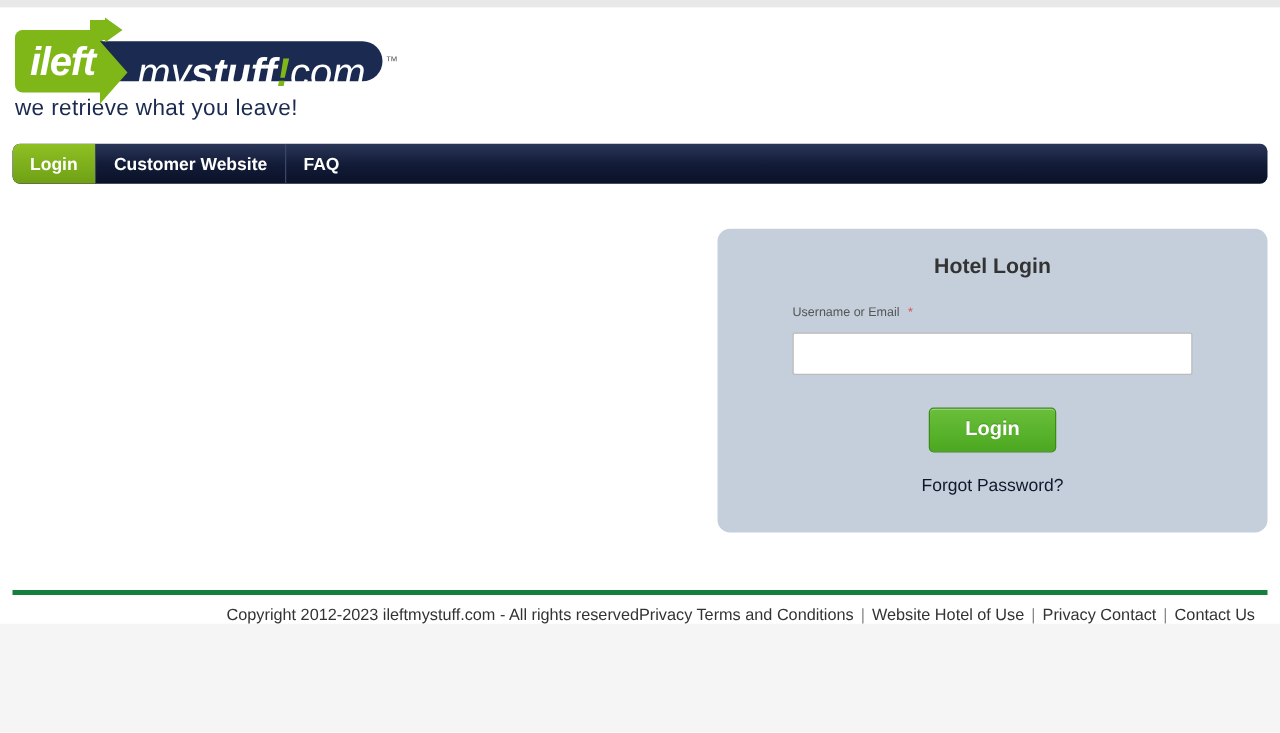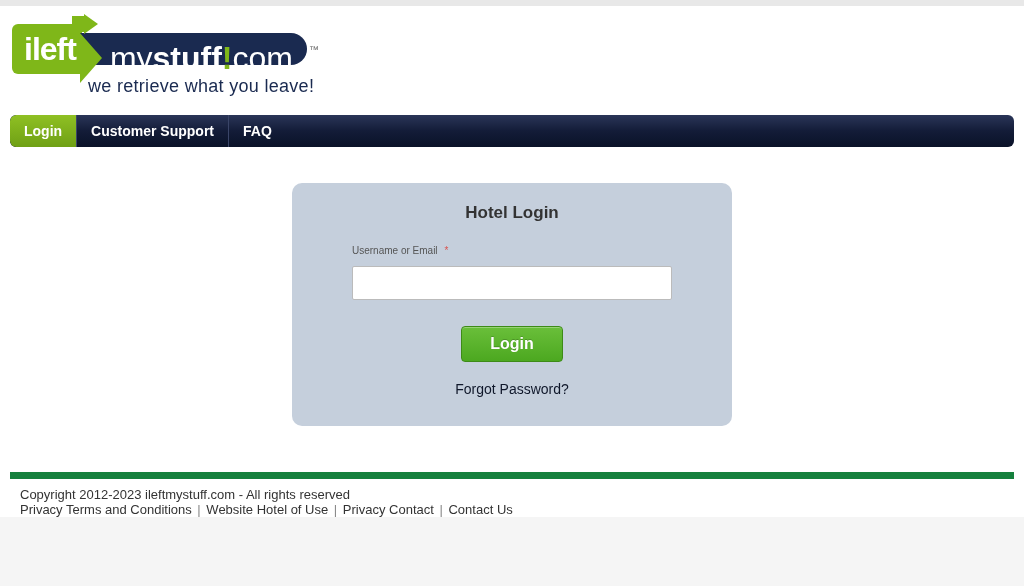--- a/index.html
+++ b/index.html
@@ -27,20 +27,21 @@
     }
     .logo {
       display: inline-block;
       position: relative;
       margin-left: 2px;
     }
     .logo-badge {
       display: inline-flex;
       align-items: center;
       position: relative;
+      font-style: italic;
     }
     .logo-green {
       background: #7fb719;
       color: #fff;
       font-weight: bold;
       font-size: 32px;
       padding: 6px 6px 6px 12px;
       border-radius: 6px 0 0 6px;
       font-family: "Trebuchet MS", Arial, sans-serif;
       letter-spacing: -1px;
@@ -101,21 +102,20 @@
     .logo-tm {
       font-size: 10px;
       color: #666;
       vertical-align: top;
       margin-left: 2px;
     }
     .tagline {
       font-family: "Trebuchet MS", Arial, sans-serif;
       color: #1a2a50;
       font-size: 18px;
-      margin-left: 76px;
       margin-top: 2px;
       letter-spacing: 0.3px;
     }
     .nav {
       background: linear-gradient(to bottom, #2a3558 0%, #131c38 50%, #0a1228 100%);
       border-radius: 6px;
       height: 32px;
       display: flex;
       align-items: stretch;
       margin-top: 8px;
@@ -134,21 +134,21 @@
     }
     .nav-item.active {
       background: linear-gradient(to bottom, #8fc023 0%, #6fa015 100%);
       border-radius: 6px 0 0 6px;
     }
     .nav-item:last-child {
       border-right: none;
     }
     .main {
       display: flex;
-      justify-content: center;
+      justify-content: flex-end;
       padding: 36px 0 40px 0;
     }
     .login-card {
       background: #c5cfdc;
       border-radius: 10px;
       width: 440px;
       padding: 20px 60px 28px 60px;
     }
     .login-title {
       text-align: center;
@@ -199,28 +199,27 @@
       text-align: center;
       margin-top: 18px;
     }
     .forgot-link {
       color: #0f172a;
       font-size: 14px;
       text-decoration: none;
       cursor: pointer;
     }
     .footer {
-      border-top: 7px solid #15803d;
+      border-top: 4px solid #15803d;
       padding: 8px 10px 0 10px;
       display: flex;
       justify-content: flex-end;
       font-size: 13px;
       color: #333;
       margin-top: 6px;
-      flex-direction: column;
     }
     .footer-links a {
       color: #333;
       text-decoration: none;
       cursor: pointer;
     }
     .footer-sep {
       color: #888;
       margin: 0 2px;
     }
@@ -243,21 +242,21 @@
           <span>my</span><span class="stuff">stuff</span><span class="bang">!</span><span>com</span>
         </span>
         <span class="logo-tm">™</span>
       </div>
       <div class="tagline">we retrieve what you leave!</div>
     </div>
   </div>
 
   <div class="nav">
     <a class="nav-item active">Login</a>
-    <a class="nav-item">Customer Support</a>
+    <a class="nav-item">Customer Website</a>
     <a class="nav-item">FAQ</a>
   </div>
 
   <div class="main">
     <div class="login-card">
       <div class="login-title">Hotel Login</div>
 
       <div class="form-group">
         <label class="form-label">
           <span>Username or Email</span>

